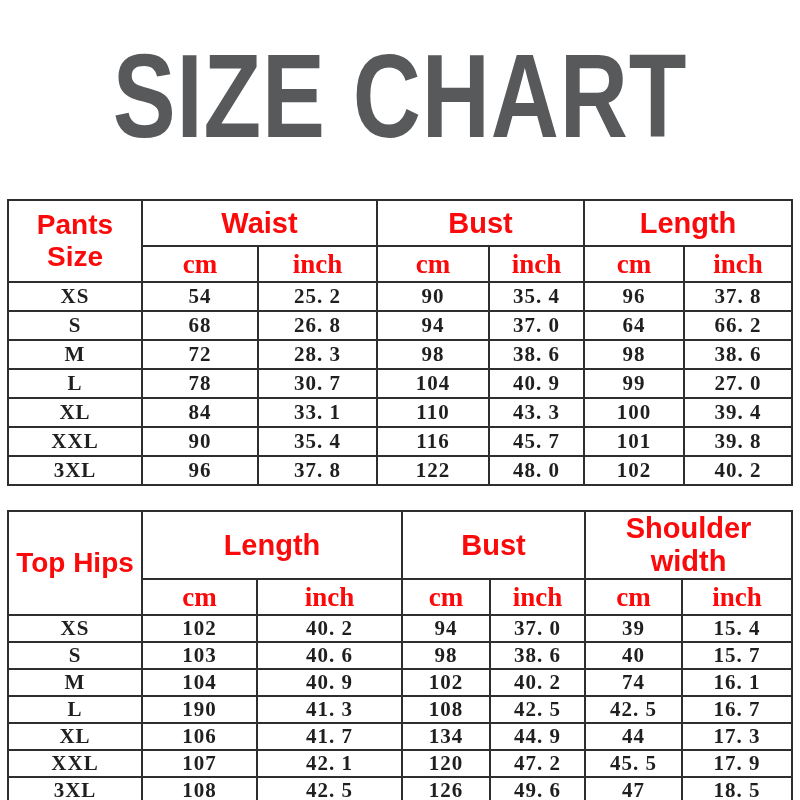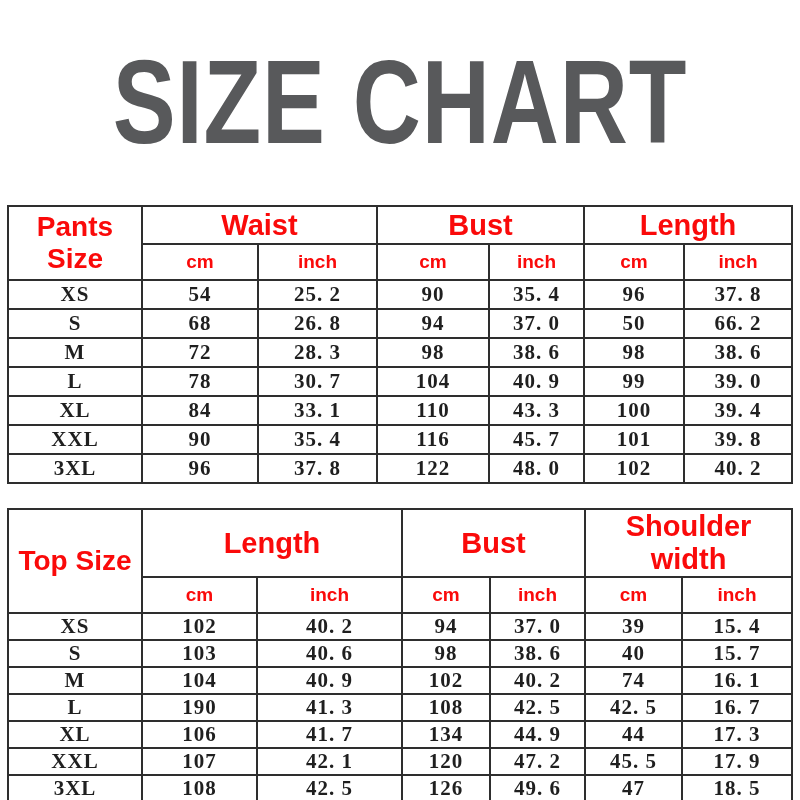--- a/index.html
+++ b/index.html
@@ -7,21 +7,21 @@
     --title:#58595b;
     --ink:#1f1f1f;
     --line:#2e2e2e;
   }
   html,body{margin:0;padding:0;}
   body{
     width:800px;height:800px;background:#ffffff;overflow:hidden;
     font-family:"Liberation Sans",sans-serif;
   }
   .title-wrap{
-    margin-top:30px;height:145px;line-height:145px;text-align:center;
+    margin-top:24px;height:145px;line-height:145px;text-align:center;
   }
   .page-title{
     display:inline-block;white-space:nowrap;
     font-size:118px;font-weight:bold;letter-spacing:1px;
     color:var(--title);
     transform:scaleX(0.80);transform-origin:50% 50%;
   }
   .size-table{
     border-collapse:collapse;table-layout:fixed;
     width:784px;margin:0 auto;
@@ -36,24 +36,24 @@
   .t2{margin-top:24px;}
   .corner-cell{
     color:var(--accent);font-weight:bold;font-size:28px;
     font-family:"Liberation Sans",sans-serif;
   }
   .group-cell{
     color:var(--accent);font-weight:bold;font-size:29px;
     font-family:"Liberation Sans",sans-serif;
   }
   .unit-cell{
-    color:var(--accent);font-weight:bold;font-size:19px;
-    font-family:Liberation Sans, sans-serif;
-  }
-  .t1 thead tr.group-row{height:38px;padding-left:48px;}
+    color:var(--accent);font-weight:bold;font-size:27px;
+    font-family:Liberation Serif, serif;
+  }
+  .t1 thead tr.group-row{height:46px;padding-left:48px;}
   .t1 thead tr.unit-row{height:36px;}
   .t1 tbody tr{height:29px;}
   .t2 thead tr.group-row{height:36px;}
   .t2 thead tr.unit-row{height:36px;}
   .t2 tbody tr{height:27px;}
   .size-cell,.num-cell{
     font-family:"Liberation Serif",serif;
     font-weight:bold;font-size:21px;color:var(--ink);
     letter-spacing:1px;
   }
@@ -100,40 +100,40 @@
         <td class="num-cell">35. 4</td>
         <td class="num-cell">96</td>
         <td class="num-cell">37. 8</td>
       </tr>
       <tr>
         <td class="size-cell">S</td>
         <td class="num-cell">68</td>
         <td class="num-cell">26. 8</td>
         <td class="num-cell">94</td>
         <td class="num-cell">37. 0</td>
-        <td class="num-cell">50</td>
+        <td class="num-cell">64</td>
         <td class="num-cell">66. 2</td>
       </tr>
       <tr>
         <td class="size-cell">M</td>
         <td class="num-cell">72</td>
         <td class="num-cell">28. 3</td>
         <td class="num-cell">98</td>
         <td class="num-cell">38. 6</td>
         <td class="num-cell">98</td>
         <td class="num-cell">38. 6</td>
       </tr>
       <tr>
         <td class="size-cell">L</td>
         <td class="num-cell">78</td>
         <td class="num-cell">30. 7</td>
         <td class="num-cell">104</td>
         <td class="num-cell">40. 9</td>
         <td class="num-cell">99</td>
-        <td class="num-cell">39. 0</td>
+        <td class="num-cell">27. 0</td>
       </tr>
       <tr>
         <td class="size-cell">XL</td>
         <td class="num-cell">84</td>
         <td class="num-cell">33. 1</td>
         <td class="num-cell">110</td>
         <td class="num-cell">43. 3</td>
         <td class="num-cell">100</td>
         <td class="num-cell">39. 4</td>
       </tr>
@@ -163,21 +163,21 @@
     <col style="width:134px">
       <col style="width:115px">
       <col style="width:145px">
     <col style="width:88px">
       <col style="width:95px">
       <col style="width:97px">
       <col style="width:110px">
   </colgroup>
   <thead>
     <tr class="group-row">
-      <th rowspan="2" class="corner-cell">Top Size</th>
+      <th rowspan="2" class="corner-cell">Top Hips</th>
       <th colspan="2" class="group-cell">Length</th>
       <th colspan="2" class="group-cell">Bust</th>
       <th colspan="2" class="group-cell">Shoulder width</th>
     </tr>
     <tr class="unit-row">
       <th class="unit-cell">cm</th>
       <th class="unit-cell">inch</th>
       <th class="unit-cell">cm</th>
       <th class="unit-cell">inch</th>
       <th class="unit-cell">cm</th>

